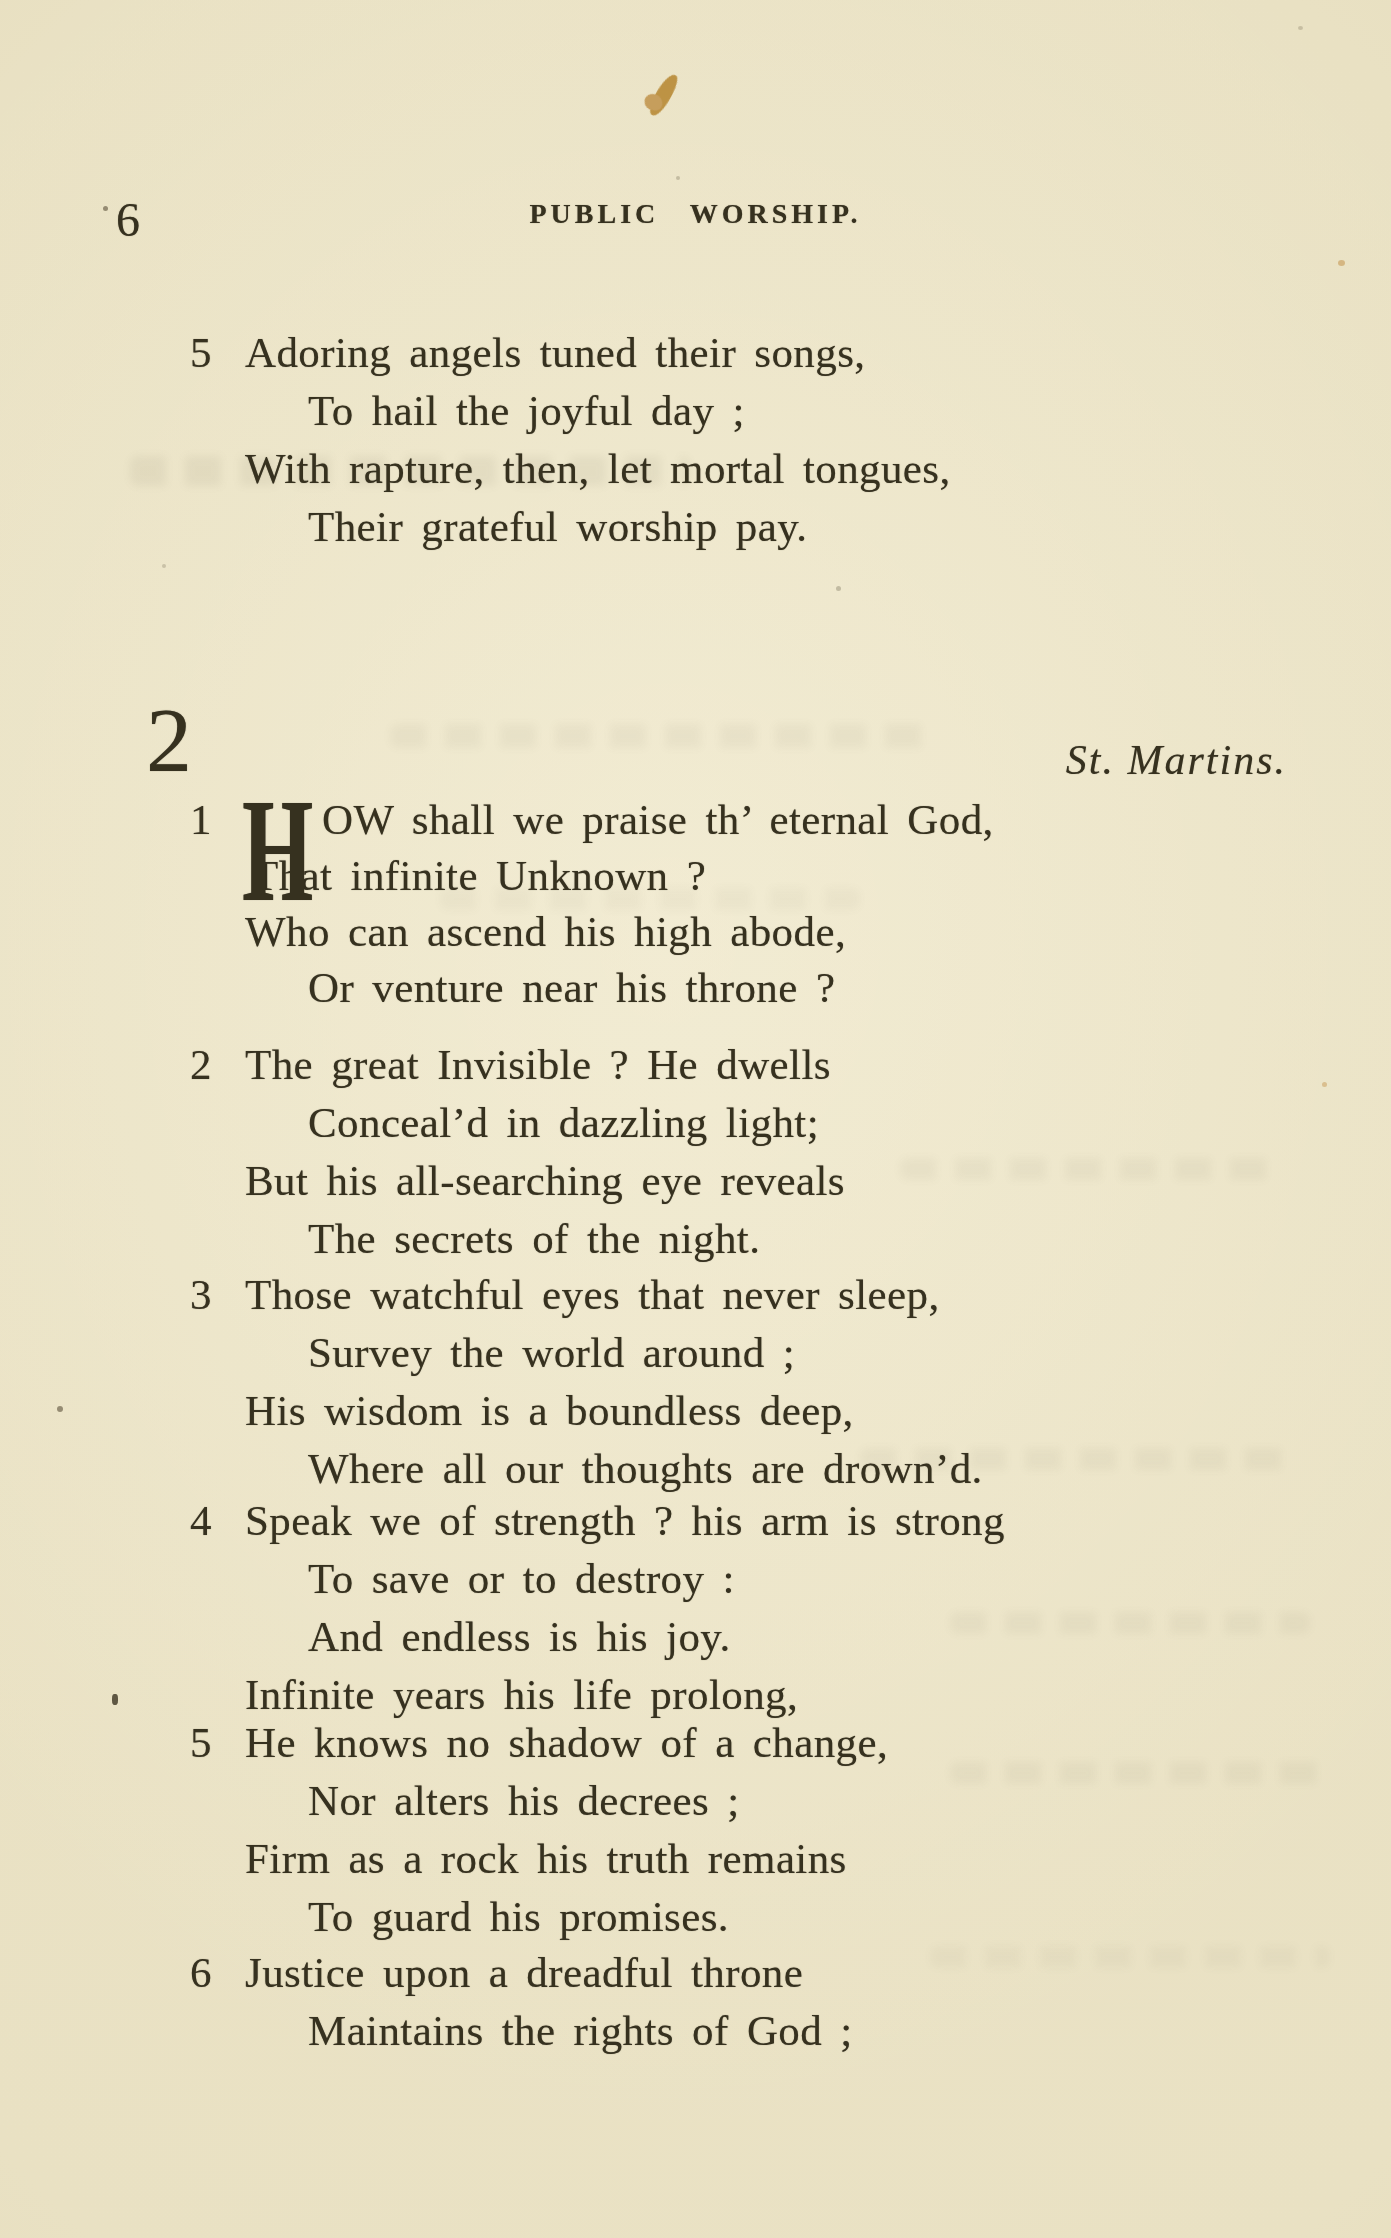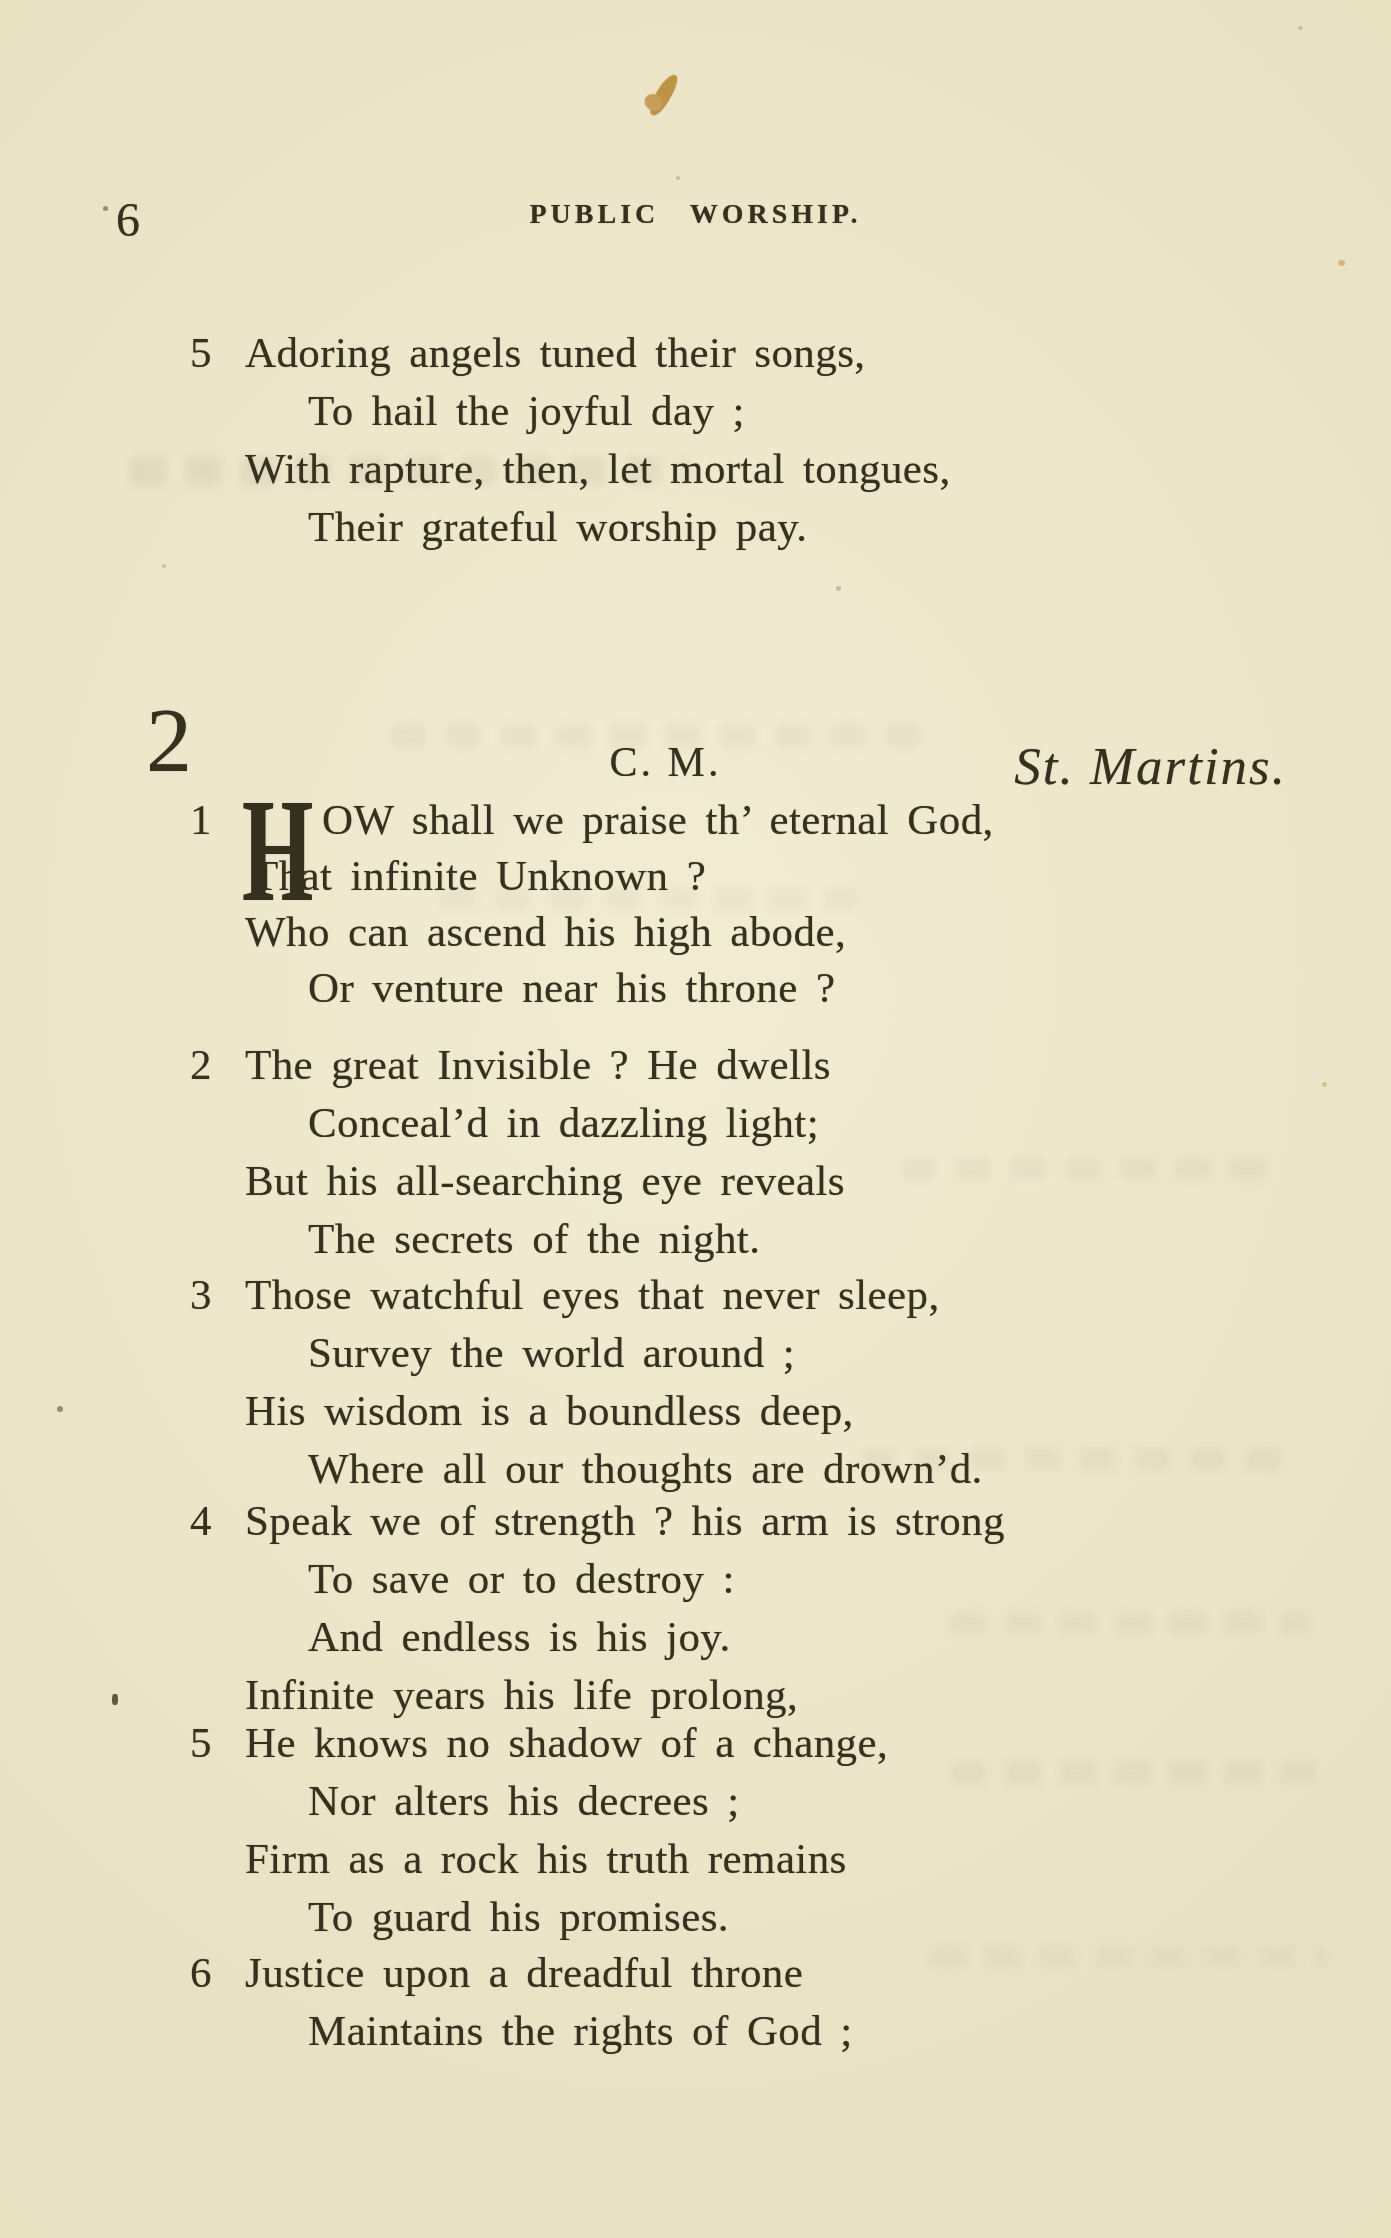--- a/index.html
+++ b/index.html
@@ -34,21 +34,21 @@
     text-shadow:0 0 1px rgba(45,40,28,.6);
   }
   .meter{
     position:absolute;left:0;right:60px;top:738px;
     text-align:center;
     font-size:42px;letter-spacing:3px;
     text-shadow:0 0 1px rgba(45,40,28,.5);
   }
   .tune{
     position:absolute;right:104px;top:736px;
-    font-size:53px;font-style:italic;letter-spacing:2px;
+    font-size:42px;font-style:italic;letter-spacing:2px;
     text-shadow:0 0 1px rgba(45,40,28,.45);
   }
   
   .stanza{
     position:absolute;left:190px;width:1150px;
     font-size:43px;line-height:58px;
     letter-spacing:.4px;word-spacing:7px;
     text-shadow:0 0 1px rgba(45,40,28,.5);
   }
   .vnum{position:absolute;left:0;top:0;width:44px;}
@@ -112,21 +112,20 @@
 
   <div class="stanza" style="top:324px;">
     <span class="vnum">5</span>
     <div class="vline ind0">Adoring angels tuned their songs,</div>
     <div class="vline ind1">To hail the joyful day ;</div>
     <div class="vline ind0">With rapture, then, let mortal tongues,</div>
     <div class="vline ind1">Their grateful worship pay.</div>
   </div>
 
   <div class="hymn-no">2</div>
-  <div class="meter">C. M.</div>
   <div class="tune">St. Martins.</div>
 
   <div class="stanza" style="top:792px;line-height:56px;">
     <span class="vnum">1</span>
     <div class="dropcap">H</div>
     <div class="vline s1l1">OW shall we praise th’ eternal God,</div>
     <div class="vline s1l2">That infinite Unknown ?</div>
     <div class="vline ind0">Who can ascend his high abode,</div>
     <div class="vline ind1">Or venture near his throne ?</div>
   </div>

